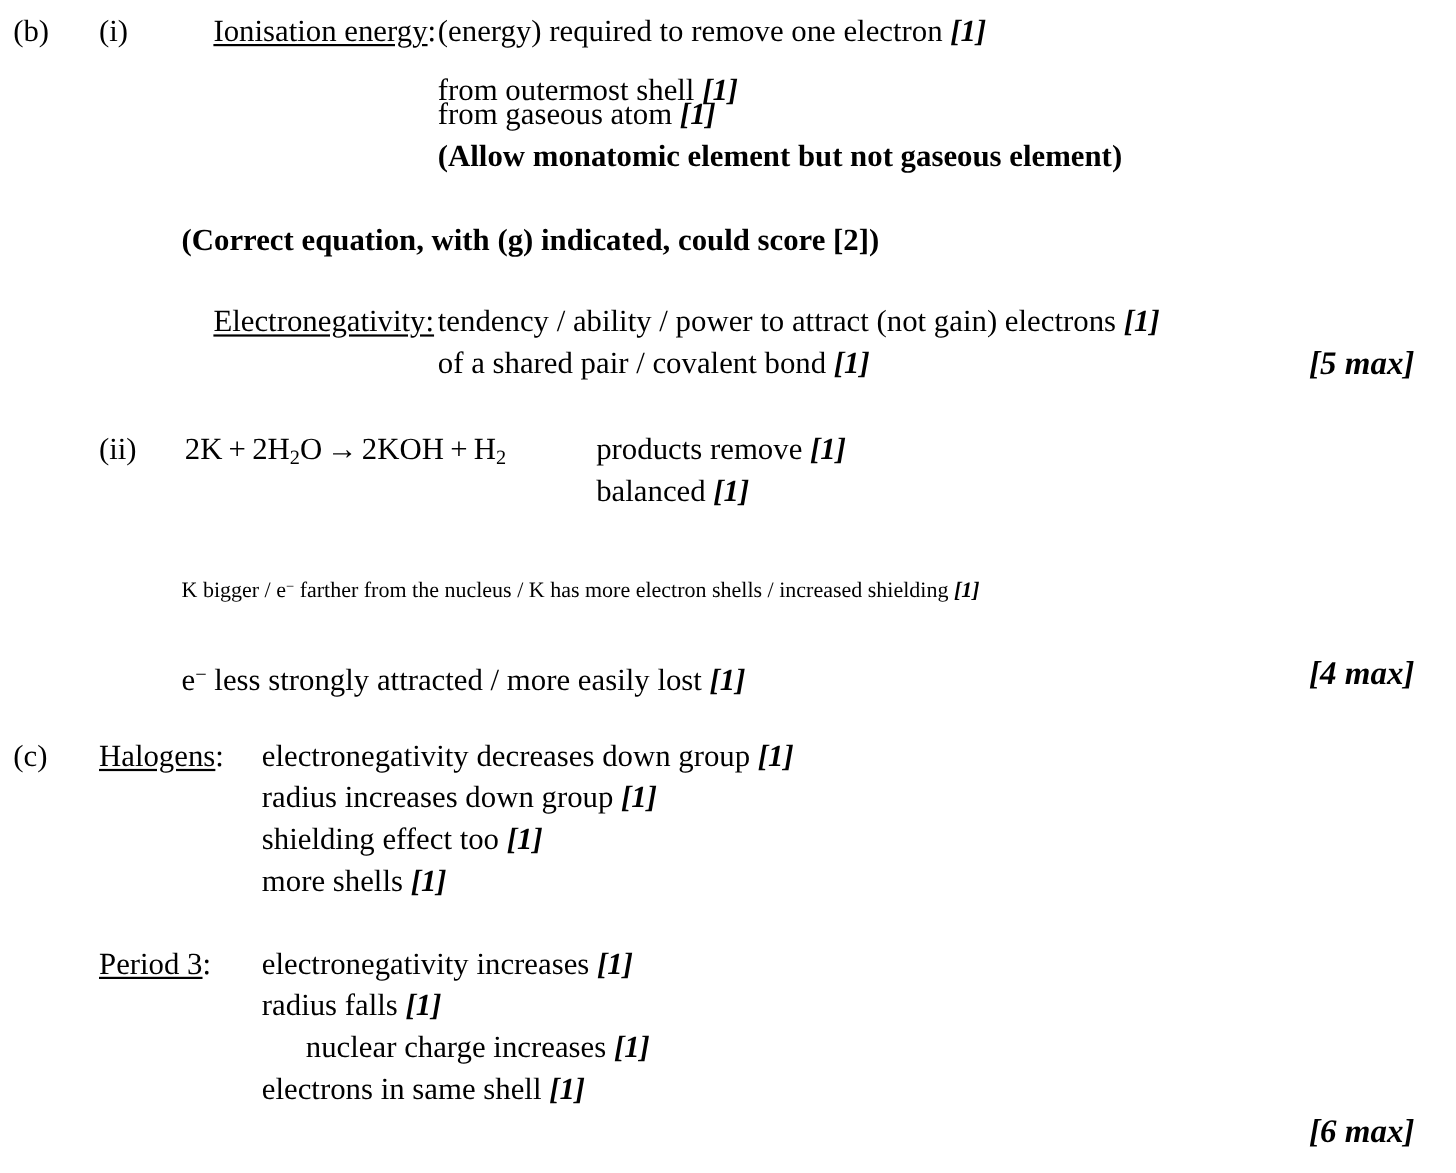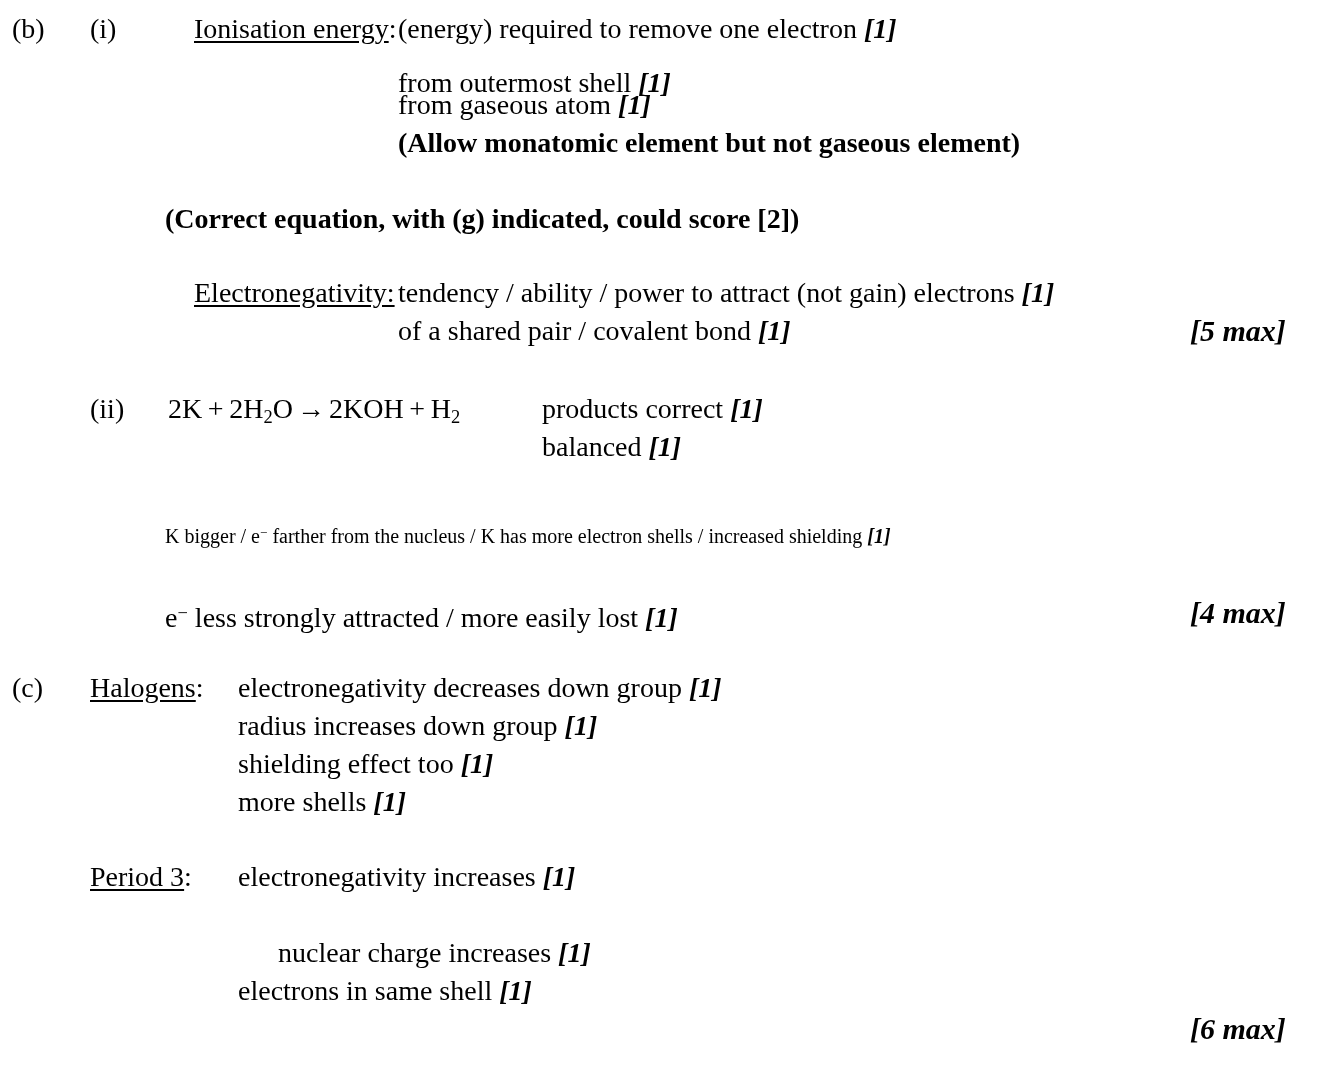--- a/index.html
+++ b/index.html
@@ -107,21 +107,21 @@
   </div>
 
   <div class="row" style="top:312px;">
     <span class="cell col-body"><span>of a shared pair / covalent bond </span><span class="mk">[1]</span></span>
     <span class="cell col-marks marks">[5 max]</span>
   </div>
 
   <div class="row" style="top:390px;">
     <span class="cell col-roman">(ii)</span>
     <span class="cell col-eqn" style="left:168px;"><span>2K</span><span> + </span><span>2H</span><sub>2</sub><span>O</span><span class="arrow">→</span><span>2KOH</span><span> + </span><span>H</span><sub>2</sub></span>
-    <span class="cell col-eqnote"><span>products correct </span><span class="mk">[1]</span></span>
+    <span class="cell col-eqnote"><span>products remove </span><span class="mk">[1]</span></span>
   </div>
 
   <div class="row" style="top:428px;">
     <span class="cell col-eqnote"><span>balanced </span><span class="mk">[1]</span></span>
   </div>
 
   <div class="wrapline" style="top:513px;"><span>K bigger /  e</span><sup>−</sup><span>  farther from the nucleus / K has more electron shells / increased shielding </span><span class="mk">[1]</span></div>
 
   <div class="row" style="top:594px;">
     <span class="cell col-para"><span>e</span><sup>−</sup><span>  less strongly attracted / more easily lost </span><span class="mk">[1]</span></span>
@@ -144,20 +144,23 @@
 
   <div class="row" style="top:783px;">
     <span class="cell col-cbody"><span>more shells </span><span class="mk">[1]</span></span>
   </div>
 
   <div class="row" style="top:858px;">
     <span class="cell col-clabel"><span class="underline">Period 3</span><span>:</span></span>
     <span class="cell col-cbody"><span>electronegativity increases </span><span class="mk">[1]</span></span>
   </div>
 
+  <div class="row" style="top:896px;">
+    <span class="cell col-cbody"><span>radius falls </span><span class="mk">[1]</span></span>
+  </div>
 
   <div class="row" style="top:934px;margin-left:40px;">
     <span class="cell col-cbody"><span>nuclear charge increases </span><span class="mk">[1]</span></span>
   </div>
 
   <div class="row" style="top:972px;padding-left:13px;">
     <span class="cell col-cbody"><span>electrons in same shell </span><span class="mk">[1]</span></span>
   </div>
 
   <div class="row" style="top:1010px;">

